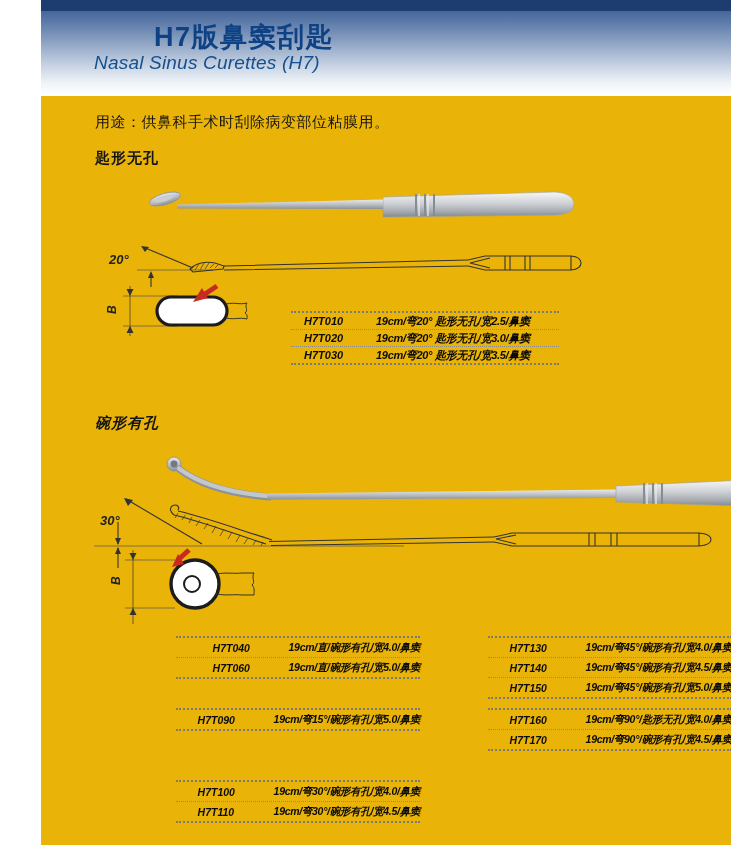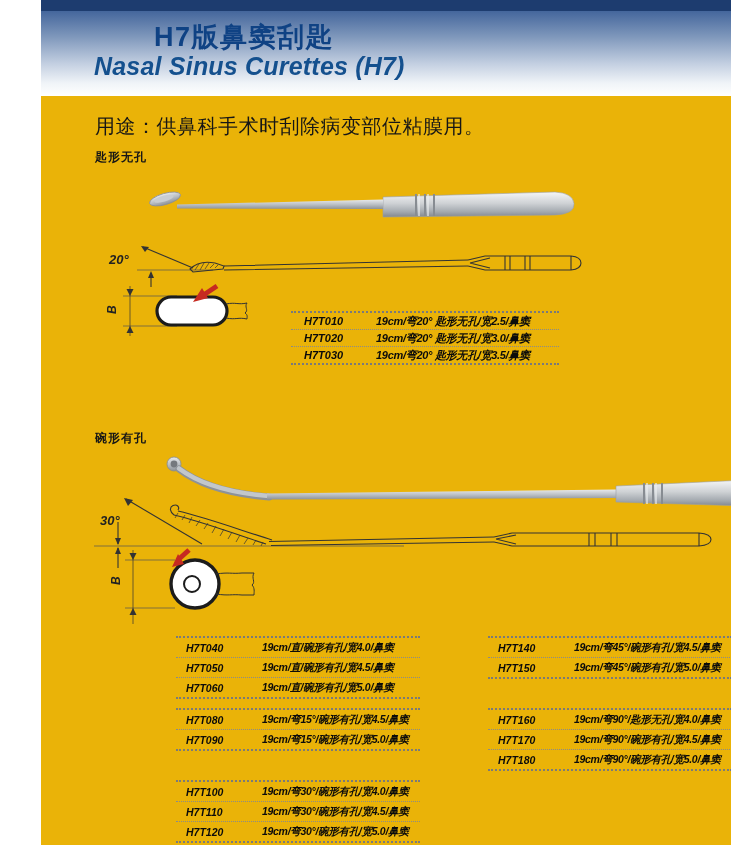--- a/index.html
+++ b/index.html
@@ -3,46 +3,46 @@
 <meta charset="utf-8">
 <style>
   html,body{margin:0;padding:0;background:#fff;}
   .page{position:relative;width:690px;height:845px;background:#eab308;overflow:hidden;
         font-family:"Liberation Sans","DejaVu Sans",sans-serif;margin-left:41px;}
   
   .topbar{position:absolute;left:0;top:0;width:750px;height:11px;background:#1d3c6f;}
   .hgrad{position:absolute;left:0;top:11px;width:750px;height:85px;
          background:linear-gradient(180deg,#44669c 0%,#7e97bb 30%,#c3cfe1 62%,#f0f4f8 85%,#ffffff 100%);}
   .title-zh{position:absolute;left:113px;top:19px;font-size:27px;font-weight:bold;color:#0f4284;letter-spacing:1.5px;}
-  .title-en{position:absolute;left:53px;top:52px;font-size:25px;font-style:italic;font-weight:700;color:#14508e;letter-spacing:0.2px;}
-  
-  .usage{position:absolute;left:54px;top:113px;font-size:20px;color:#161616;letter-spacing:0.5px;}
-  .sec-heading{position:absolute;font-size:12px;font-weight:bold;color:#161616;letter-spacing:1px;}
+  .title-en{position:absolute;left:53px;top:52px;font-size:19px;font-style:italic;font-weight:400;color:#14508e;letter-spacing:0.2px;}
+  
+  .usage{position:absolute;left:54px;top:113px;font-size:15px;color:#161616;letter-spacing:0.5px;}
+  .sec-heading{position:absolute;font-size:15px;font-weight:bold;color:#161616;letter-spacing:1px;}
   #sec1-heading{left:54px;top:149px;}
-  #sec2-heading{left:54px;top:430px;}
+  #sec2-heading{left:54px;top:414px;font-style:italic;}
   
   .diag{position:absolute;}
   #photo1{left:90px;top:181px;}
   #draw1{left:52px;top:237px;}
   #xsec1{left:62px;top:283px;}
   #photo2{left:120px;top:452px;}
   #draw2{left:33px;top:492px;}
   #xsec2{left:68px;top:547px;}
   
   .spec-table{position:absolute;border-top:2px dotted #7a7a7a;border-bottom:2px dotted #7a7a7a;
               font-style:italic;font-weight:bold;color:#0b0b0b;}
   .trow{display:flex;align-items:center;border-bottom:1px dotted #8a8a8a;white-space:nowrap;}
   .trow:last-child{border-bottom:none;}
   .model{flex:none;}
   .spec{flex:none;letter-spacing:-0.3px;}
   .t1{left:250px;top:311px;width:268px;font-size:11px;}
   .t1 .trow{height:16px;}
   .t1 .model{width:72px;padding-left:13px;}
   .t2{width:244px;font-size:10.5px;}
-  .t2 .trow{height:19px;}
+  .t2 .trow{height:19px;justify-content:flex-end;}
   .t2 .model{width:76px;padding-left:10px;}
   #table-b-straight{left:135px;top:636px;}
   #table-b-45{left:447px;top:636px;}
   #table-b-15{left:135px;top:708px;}
   #table-b-90{left:447px;top:708px;}
   #table-b-30{left:135px;top:780px;}
   svg text.angle{font-family:"Liberation Sans",sans-serif;font-size:13px;font-weight:bold;font-style:italic;fill:#222;}
   svg text.dim{font-family:"Liberation Sans",sans-serif;font-size:12px;font-weight:bold;font-style:italic;fill:#222;}
 </style>
 </head>
@@ -198,74 +198,62 @@
       <polygon points="63,20 75,17 69,7" fill="#c62a21"></polygon>
     </g>
   </svg>
 
   <div class="spec-table t2" id="table-b-straight">
     <div class="trow">
       <span class="model">H7T040</span>
       <span class="spec">19cm/直/碗形有孔/宽4.0/鼻窦</span>
     </div>
     <div class="trow">
-      <span class="model">H7T050</span>
-      <span class="spec">19cm/直/碗形有孔/宽4.5/鼻窦</span>
-    </div>
-    <div class="trow">
       <span class="model">H7T060</span>
       <span class="spec">19cm/直/碗形有孔/宽5.0/鼻窦</span>
     </div>
   </div>
 
   <div class="spec-table t2" id="table-b-45">
     <div class="trow">
+      <span class="model">H7T130</span>
+      <span class="spec">19cm/弯45°/碗形有孔/宽4.0/鼻窦</span>
+    </div>
+    <div class="trow">
       <span class="model">H7T140</span>
       <span class="spec">19cm/弯45°/碗形有孔/宽4.5/鼻窦</span>
     </div>
     <div class="trow">
       <span class="model">H7T150</span>
       <span class="spec">19cm/弯45°/碗形有孔/宽5.0/鼻窦</span>
     </div>
   </div>
 
   <div class="spec-table t2" id="table-b-15">
     <div class="trow">
-      <span class="model">H7T080</span>
-      <span class="spec">19cm/弯15°/碗形有孔/宽4.5/鼻窦</span>
-    </div>
-    <div class="trow">
       <span class="model">H7T090</span>
       <span class="spec">19cm/弯15°/碗形有孔/宽5.0/鼻窦</span>
     </div>
   </div>
 
   <div class="spec-table t2" id="table-b-90">
     <div class="trow">
       <span class="model">H7T160</span>
       <span class="spec">19cm/弯90°/匙形无孔/宽4.0/鼻窦</span>
     </div>
     <div class="trow">
       <span class="model">H7T170</span>
       <span class="spec">19cm/弯90°/碗形有孔/宽4.5/鼻窦</span>
     </div>
-    <div class="trow">
-      <span class="model">H7T180</span>
-      <span class="spec">19cm/弯90°/碗形有孔/宽5.0/鼻窦</span>
-    </div>
   </div>
 
   <div class="spec-table t2" id="table-b-30">
     <div class="trow">
       <span class="model">H7T100</span>
       <span class="spec">19cm/弯30°/碗形有孔/宽4.0/鼻窦</span>
     </div>
     <div class="trow">
       <span class="model">H7T110</span>
       <span class="spec">19cm/弯30°/碗形有孔/宽4.5/鼻窦</span>
     </div>
-    <div class="trow">
-      <span class="model">H7T120</span>
-      <span class="spec">19cm/弯30°/碗形有孔/宽5.0/鼻窦</span>
-    </div>
   </div>
 
 </div>
 
 </body></html>

